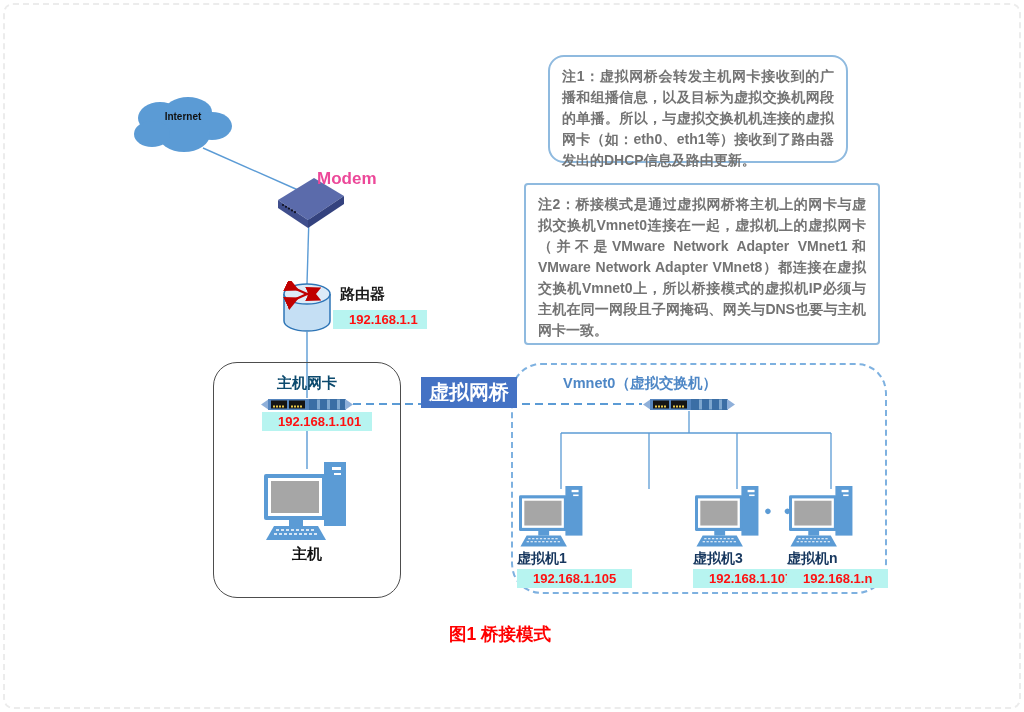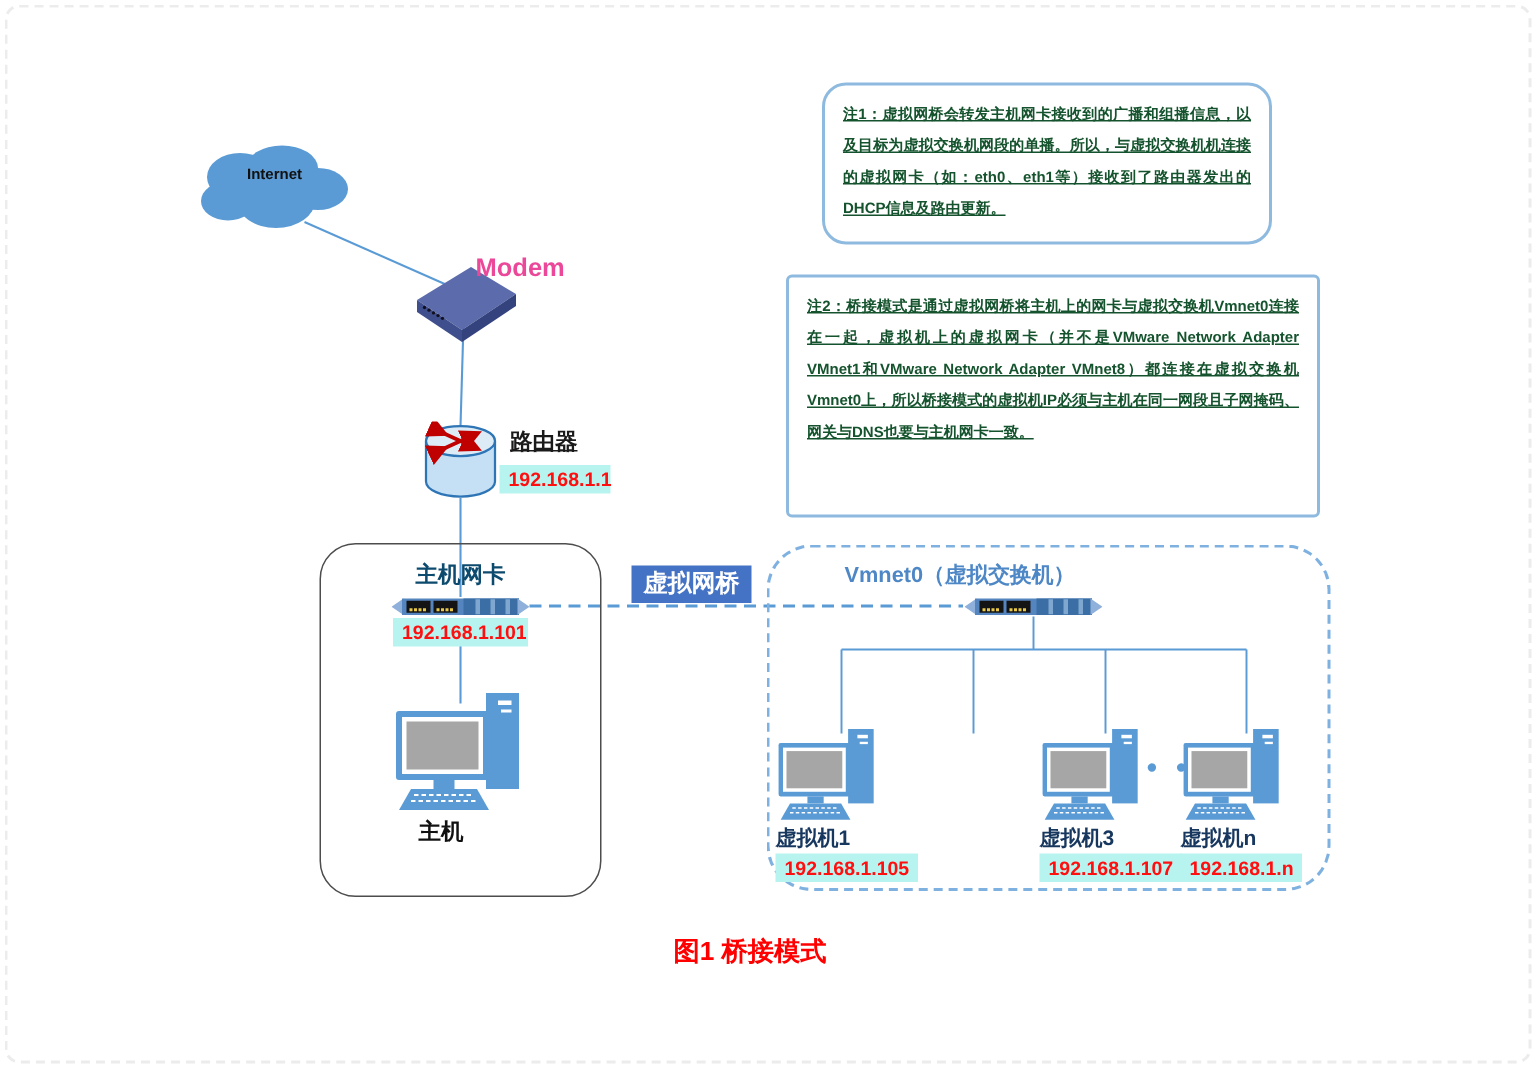--- a/index.html
+++ b/index.html
@@ -8,47 +8,47 @@
     font-family:"Liberation Sans","DejaVu Sans",sans-serif;
   }
   .frame{position:absolute;inset:3px;border:2px dashed #ececec;border-radius:10px;pointer-events:none;}
   .abs{position:absolute;}
   svg{display:block;}
   #wires{position:absolute;left:0;top:0;pointer-events:none;}
 
   .lbl{position:absolute;font-weight:bold;white-space:nowrap;}
   .internet-lbl{color:#111;font-size:10px;text-align:center;}
   .modem-lbl{color:#ec4899;font-size:17px;}
-  .router-lbl{color:#1a1a1a;font-size:15px;text-decoration:underline;}
+  .router-lbl{color:#1a1a1a;font-size:15px;}
   .nic-lbl{color:#0c4a6e;font-size:15px;text-align:center;}
-  .host-lbl{color:#111;font-size:15px;text-align:left;}
+  .host-lbl{color:#111;font-size:15px;text-align:center;}
   .vmnet-lbl{color:#4E87C6;font-size:14.5px;}
   .vm-name{color:#17375E;font-size:14px;text-align:center;}
   .dots{color:#5B9BD5;font-size:13px;letter-spacing:4px;font-weight:bold;}
 
   .ip-chip{
     position:absolute;background:#B7F4F0;color:#FF1010;font-weight:bold;
-    font-size:13px;padding:2px 6px;white-space:nowrap;text-align:center;
+    font-size:13px;padding:2px 16px;white-space:nowrap;text-align:center;
   }
   .bridge-chip{
     position:absolute;background:#4472C4;color:#fff;font-weight:bold;
-    font-size:16px;padding:2px 8px;white-space:nowrap;
+    font-size:20px;padding:2px 8px;white-space:nowrap;
   }
   .host-box{
     position:absolute;left:213px;top:362px;width:186px;height:234px;
     border:1.5px solid #4d4d4d;border-radius:24px;background:transparent;
   }
   .vmnet-box{
     position:absolute;left:511px;top:363px;width:372px;height:227px;
     border:2px dashed #7EB1E0;border-radius:30px;background:transparent;
   }
   .note{
     position:absolute;border:2px solid #8FBADF;border-radius:18px;background:#fff;
-    color:#14532d;font-weight:bold;font-size:10px;line-height:21px;
-    padding:9px 12px;text-align:justify;text-decoration:underline;
+    color:#737373;font-weight:bold;font-size:14px;line-height:21px;
+    padding:9px 12px;text-align:justify;
   }
   .note1{left:548px;top:55px;width:272px;height:86px;border-radius:16px;}
   .note2{left:524px;top:183px;width:328px;height:140px;border-radius:4px;}
   .caption{
     position:absolute;left:388px;top:622px;width:224px;text-align:center;
     color:#FF0000;font-weight:bold;font-size:17.5px;
   }
   .vm-col{position:absolute;width:88px;display:flex;flex-direction:column;align-items:flex-start;}
   .vm-col .vm-name{position:static;margin-top:2px;}
   .vm-col .ip-chip{position:static;margin-top:1px;}

